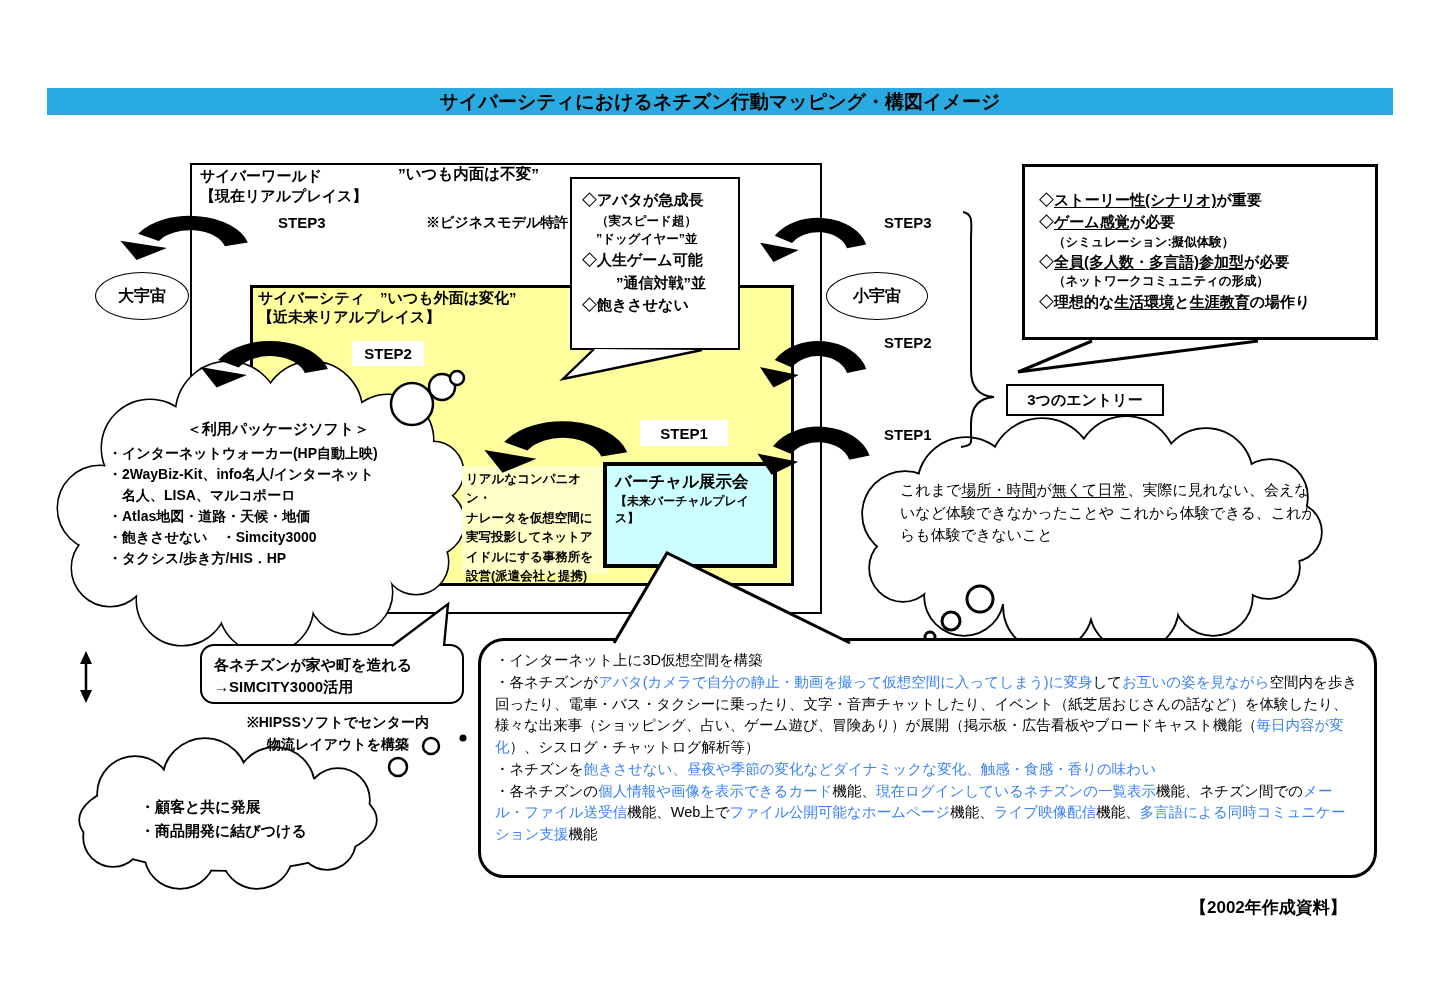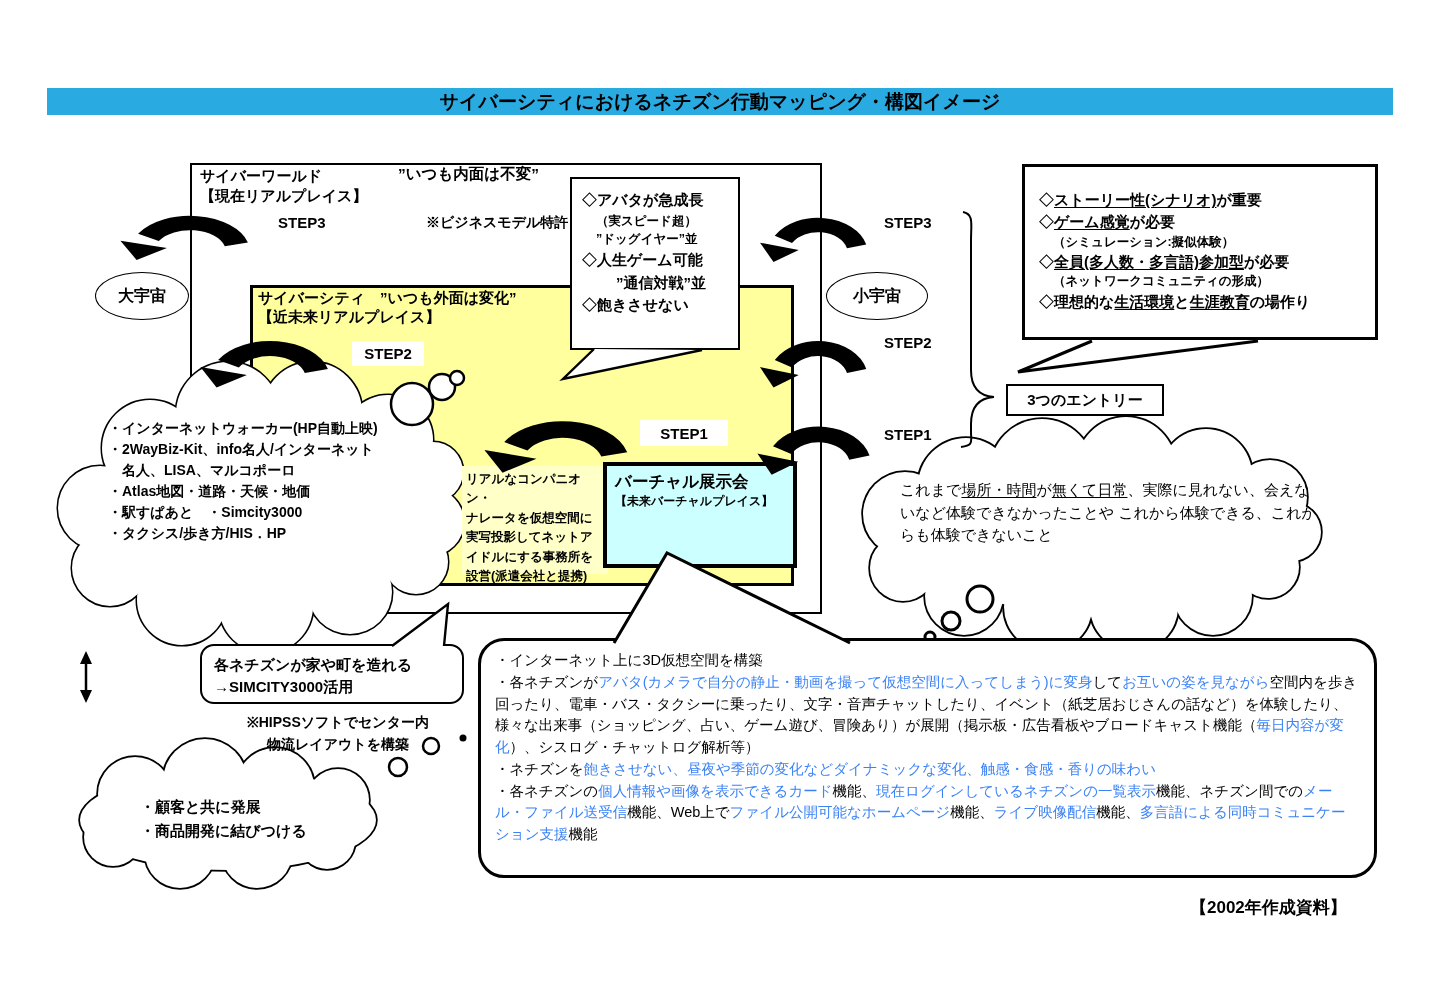--- a/index.html
+++ b/index.html
@@ -42,21 +42,21 @@
   #step3R{left:884px;top:214px;}
   #step2R{left:884px;top:334px;}
   #step1R{left:884px;top:426px;}
   .stepbox{background:#fff;z-index:6;display:flex;align-items:center;justify-content:center;
            font-size:15px;font-weight:bold;}
   #step2L{left:352px;top:341px;width:72px;height:25px;}
   #step1C{left:640px;top:420px;width:88px;height:26px;}
 
   #companionBox{left:462px;top:466px;width:146px;height:108px;background:#ffffc8;z-index:4;
                 padding:4px 2px 0 4px;box-sizing:border-box;font-size:12.5px;font-weight:bold;line-height:1.55;}
-  #expoBox{left:603px;top:462px;width:194px;height:106px;border:4px solid #000;background:#ccffff;z-index:4;
+  #expoBox{left:603px;top:462px;width:174px;height:106px;border:4px solid #000;background:#ccffff;z-index:4;
            padding:5px 0 0 8px;box-sizing:border-box;font-weight:bold;}
   #expoBox .t1{font-size:16.5px;}
   #expoBox .t2{font-size:12px;}
 
   #pkgCloudText{left:108px;top:418px;width:340px;z-index:4;font-size:14px;font-weight:bold;line-height:1.5;}
   #pkgCloudText .ttl{text-align:center;font-size:15px;margin-bottom:2px;}
   #expCloudText{left:900px;top:479px;width:424px;z-index:4;font-size:15px;line-height:1.5;}
   #custCloudText{left:140px;top:795px;width:280px;z-index:4;font-size:15px;font-weight:bold;line-height:1.6;}
 
   #homeBlock{left:78px;top:636px;z-index:4;font-size:14.5px;font-weight:bold;line-height:1.0;}
@@ -202,26 +202,27 @@
       <div>実写投影してネットア</div>
       <div>イドルにする事務所を</div>
       <div>設営(派遣会社と提携)</div>
     </div>
   <div id="expoBox" class="abs">
     <div class="t1">バーチャル展示会</div>
     <div class="t2">【未来バーチャルプレイス】</div>
   </div>
 
   <div id="pkgCloudText" class="abs">
+    <div class="ttl">＜利用パッケージソフト＞</div>
     <div>
         <div>・インターネットウォーカー(HP自動上映)</div>
         <div>・2WayBiz-Kit、info名人/インターネット</div>
         <div>　名人、LISA、マルコポーロ</div>
         <div>・Atlas地図・道路・天候・地価</div>
-        <div>・駅すぱあと　・Simcity3000</div>
+        <div>・飽きさせない　・Simcity3000</div>
         <div>・タクシス/歩き方/HIS．HP</div>
       </div>
   </div>
 
   <div id="expCloudText" class="abs">これまで<span class="und">場所・時間</span>が<span class="und">無くて日常</span>、実際に見れない、会えないなど体験できなかったことや これから体験できる、これからも体験できないこと</div>
 
 
   <div id="simcityBox" class="abs">
     <div>各ネチズンが家や町を造れる</div>
     <div>→SIMCITY3000活用</div>

